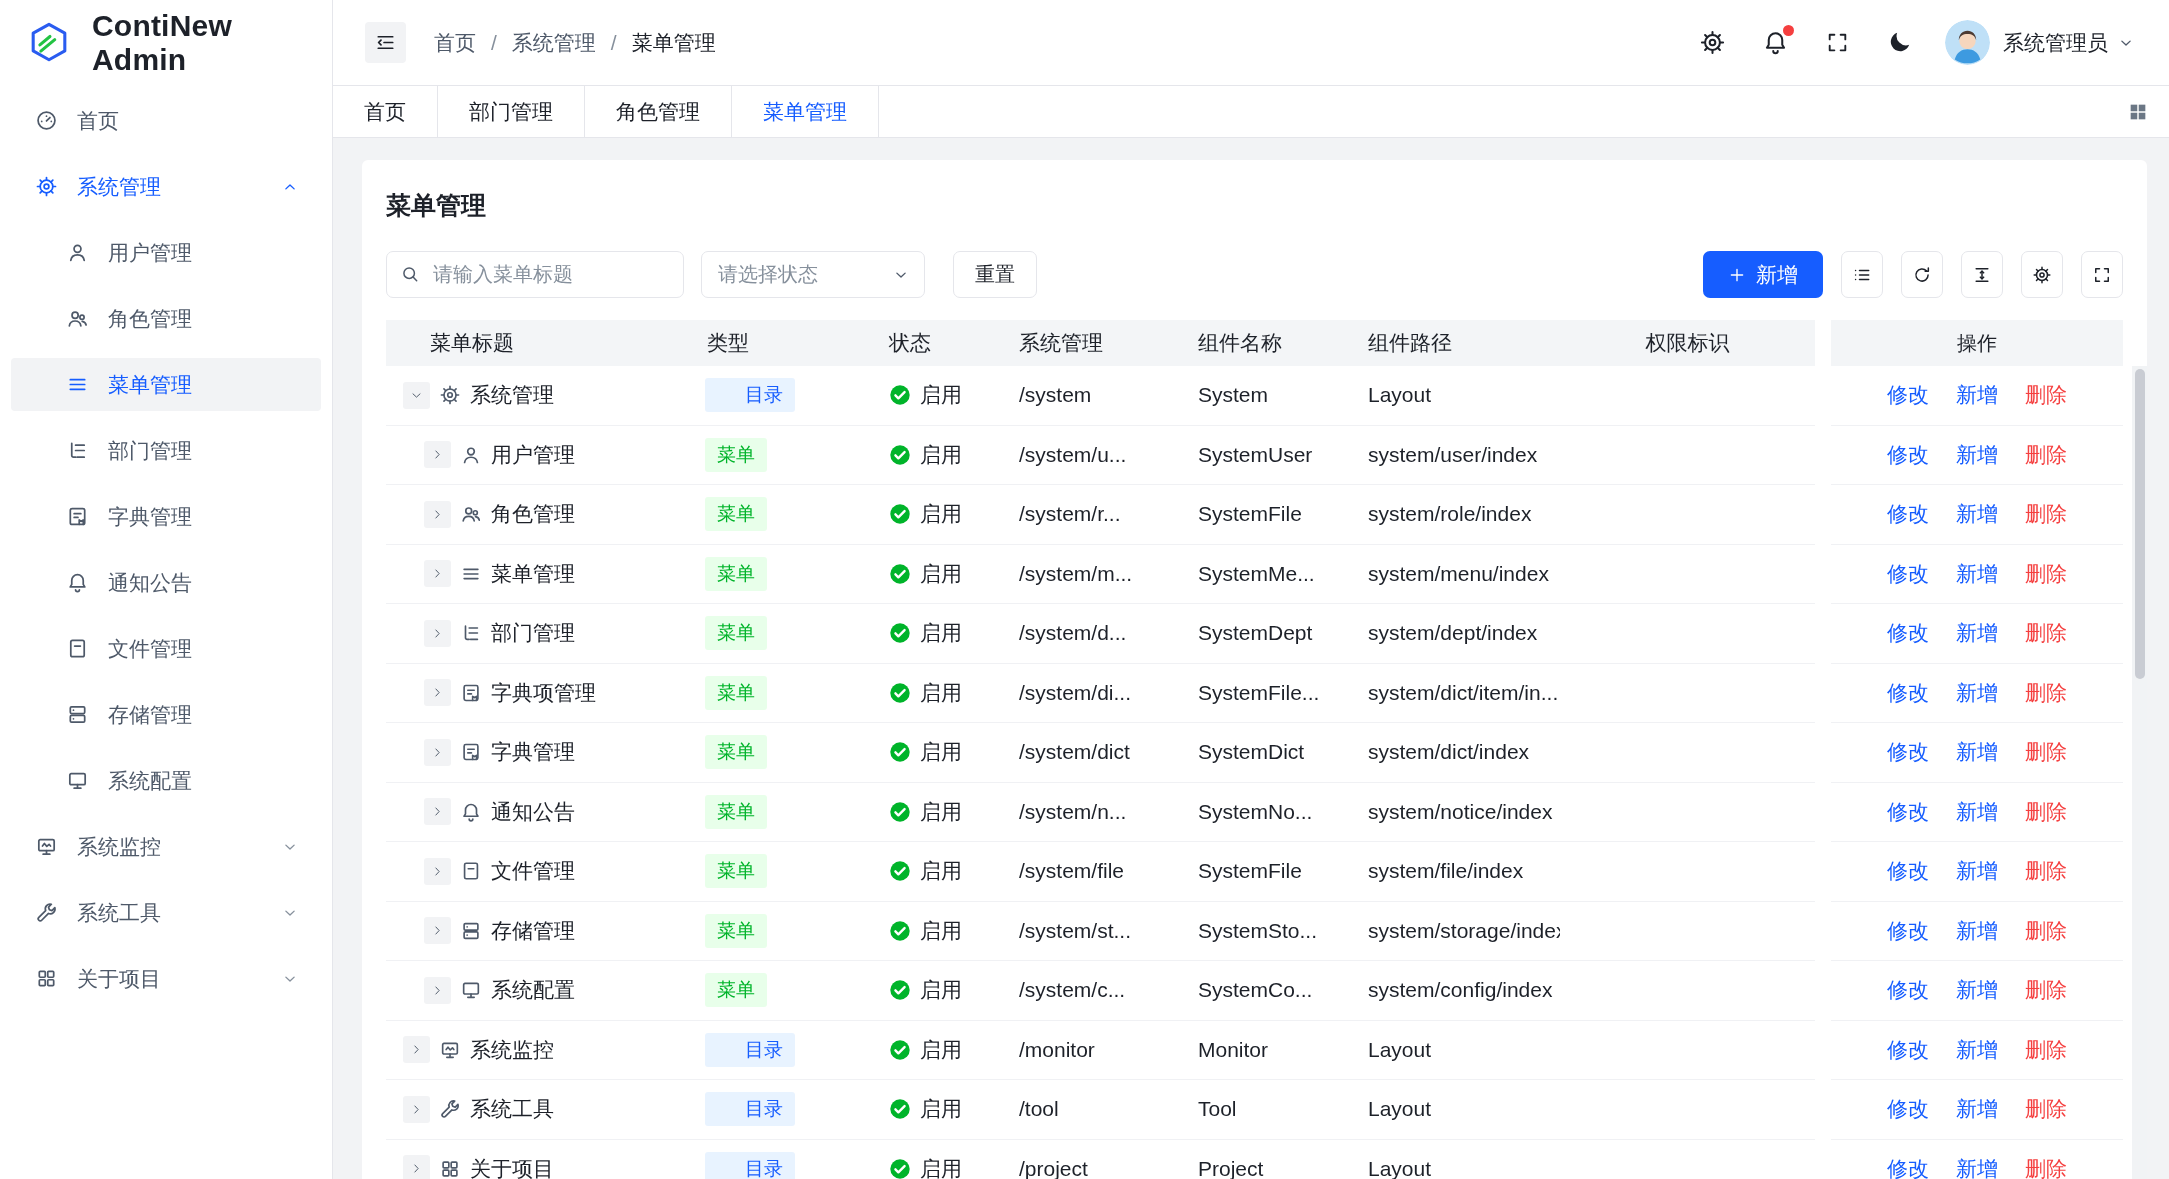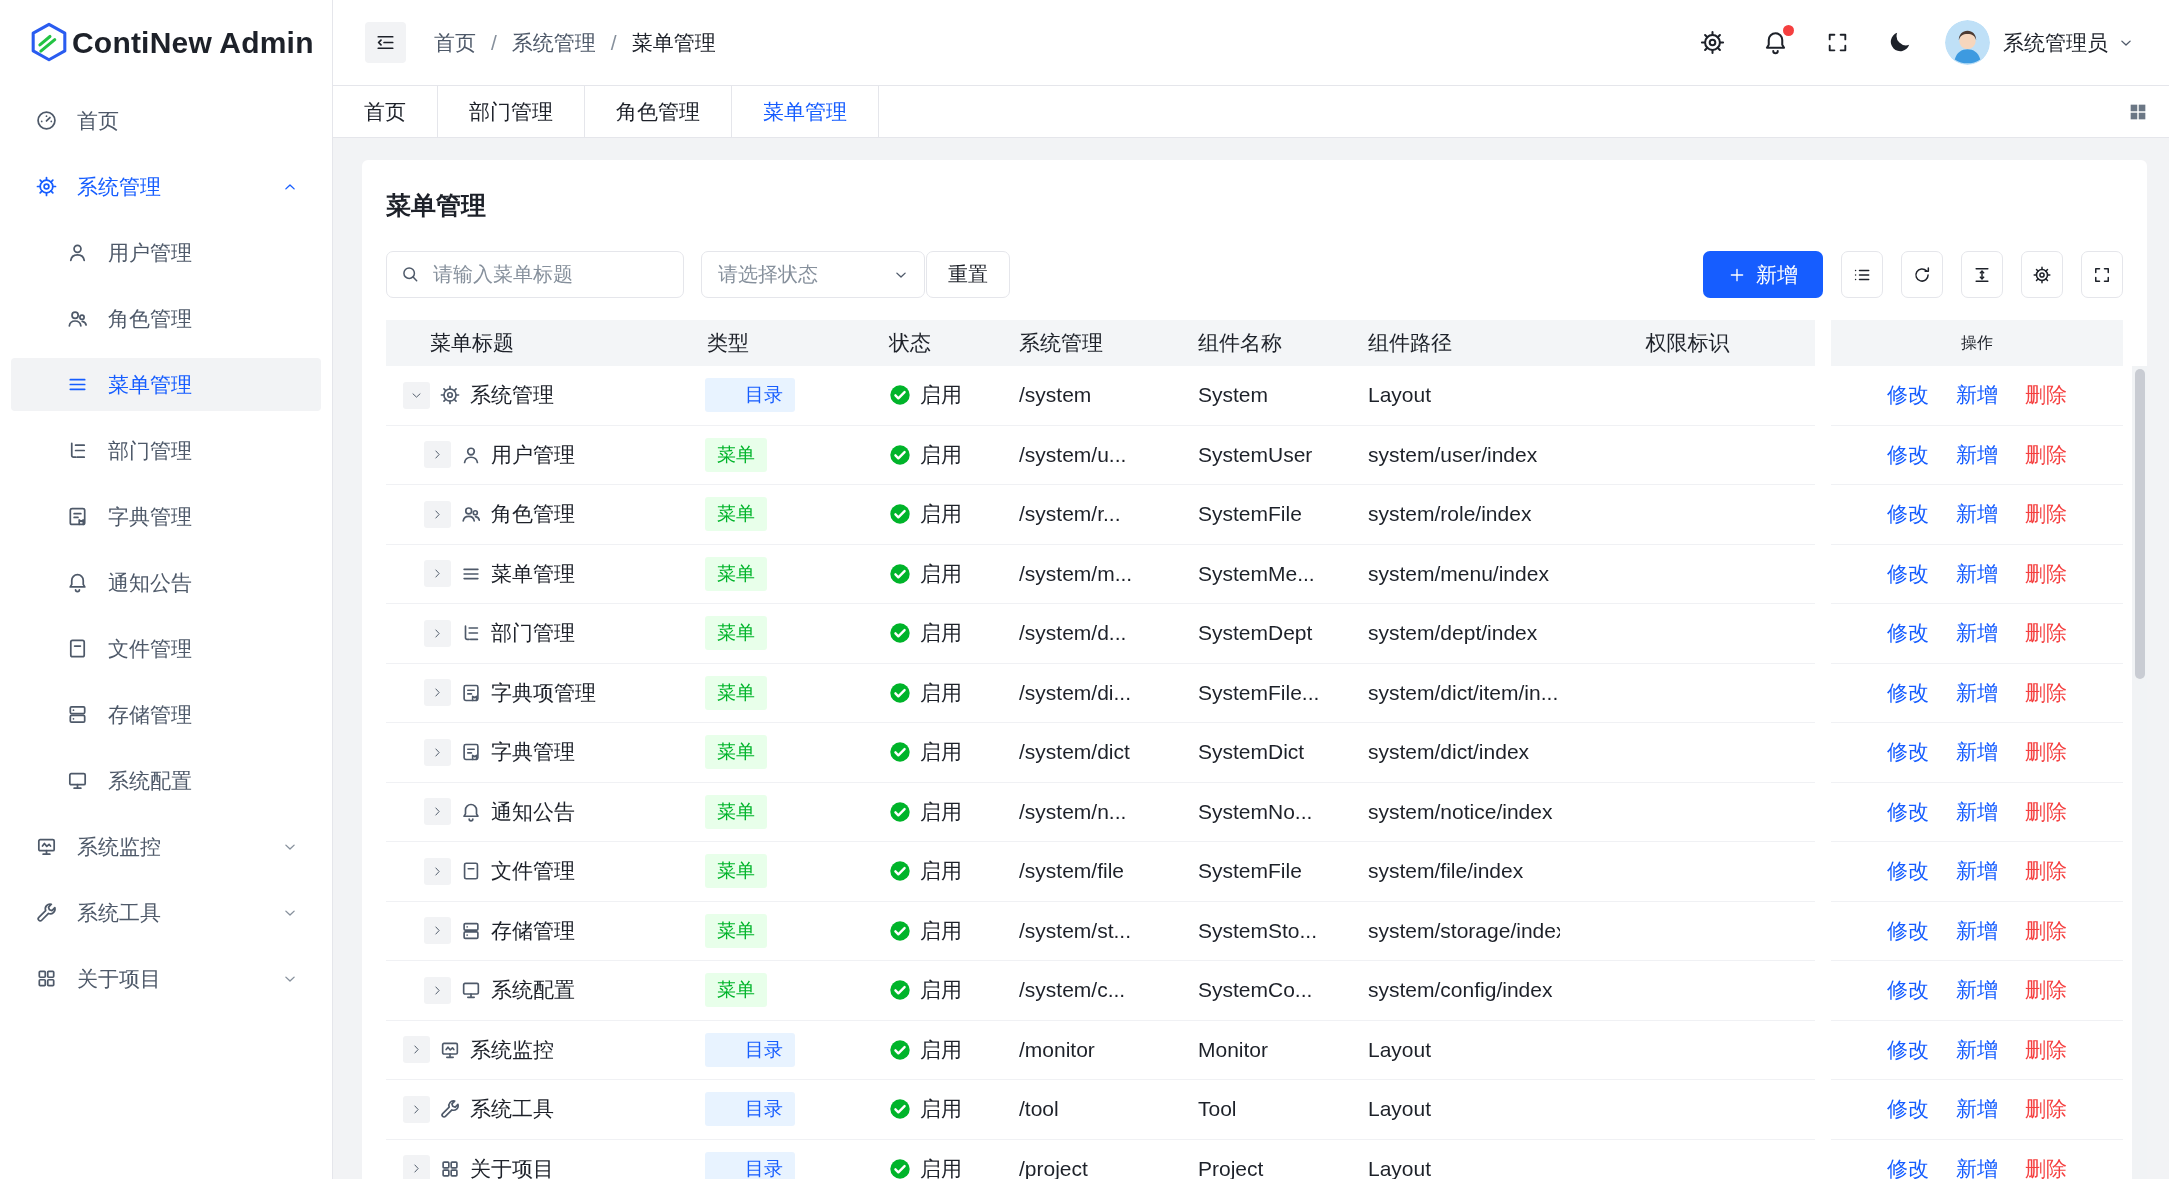--- a/index.html
+++ b/index.html
@@ -10,21 +10,21 @@
   }
   .icon { display:inline-flex; align-items:center; justify-content:center; flex-shrink:0; }
   .icon svg { width:100%; height:100%; display:block; }
   .i12{width:13px;height:13px}.i18{width:18px;height:18px}.i20{width:20px;height:20px}
   .i21{width:22px;height:22px}.i22{width:23px;height:23px}.i24{width:25px;height:25px}.i26{width:27px;height:27px}
 
   .app { display:flex; height:100%; }
 
   
   .sidebar { width:333px; flex-shrink:0; background:#fff; border-right:1px solid #e5e6eb; }
-  .logo-row { height:86px; display:flex; align-items:center; padding-left:26px; gap:0; }
+  .logo-row { height:86px; display:flex; align-items:center; padding-left:26px; gap:20px; }
   .logo-ic { width:46px; height:46px; }
   .logo-title { font-size:30px; font-weight:bold; color:#1d2129; letter-spacing:.2px; }
   .side-menu { padding:8px 11px 0 11px; }
   .side-item { position:relative; height:53px; margin-bottom:13px; border-radius:4px;
     display:flex; align-items:center; gap:19px; padding-left:24px; color:#4e5969; cursor:pointer; }
   .side-item .s-label { font-size:21px; }
   .side-item.child { padding-left:55px; }
   .side-item.selected { background:#f2f3f5; color:#165dff; }
   .side-item.parent-active { color:#165dff; }
   .side-item .s-chev { position:absolute; right:22px; color:#86909c; }
@@ -68,41 +68,41 @@
   .toolbar { margin-top:30px; display:flex; align-items:center; }
   .search-box { position:relative; width:298px; height:47px; }
   .search-box input { width:100%; height:100%; border:1px solid #e5e6eb; border-radius:7px;
     padding:0 14px 0 46px; font-size:20px; font-family:Liberation Sans, sans-serif; color:#1d2129; outline:none; }
   .search-box input::placeholder { color:#86909c; }
   .search-ic { position:absolute; left:14px; top:13px; color:#4e5969; }
   .select-box { width:224px; height:47px; border:1px solid #e5e6eb; border-radius:7px; margin-left:17px;
     display:flex; align-items:center; padding:0 14px 0 16px; cursor:pointer; background:#fff; }
   .select-box .sel-ph { color:#86909c; font-size:20px; flex:1; }
   .select-box .sel-chev { color:#4e5969; }
-  .reset-btn { width:84px; height:47px; margin-left:1px; background:#fff; border:1px solid #e5e6eb;
+  .reset-btn { width:84px; height:47px; margin-left:28px; background:#fff; border:1px solid #e5e6eb;
     border-radius:7px; font-size:20px; font-family:inherit; color:#1d2129; cursor:pointer; }
   .tb-right { margin-left:auto; display:flex; align-items:center; gap:18px; }
   .add-btn { height:47px; padding:0 25px; background:#165dff; color:#fff; border:none; border-radius:7px;
     font-size:21px; font-family:inherit; display:flex; align-items:center; gap:10px; cursor:pointer; }
   .tool-btn { width:42px; height:47px; background:#fff; border:1px solid #e5e6eb; border-radius:7px;
     display:flex; align-items:center; justify-content:center; color:#1d2129; cursor:pointer; }
 
   
   .table { margin-top:22px; }
   .tr { display:flex; }
   .seg-scroll { flex:1; min-width:0; display:grid;
     grid-template-columns:314px 180px 130px 180px 170px 200px 1fr; }
   .seg-gap { width:16px; flex-shrink:0; }
   .seg-fixed { width:292px; flex-shrink:0; display:flex; align-items:center; justify-content:center; gap:27px; }
   .thead .seg-scroll, .thead .seg-fixed { background:#f3f5f7;font-family:Liberation Serif, serif; }
   .thead { height:46px; }
   .th { display:flex; align-items:center; font-size:21px; font-weight:500; color:#1d2129; }
   .th-0{padding-left:44px}.th-1{padding-left:7px}.th-2{padding-left:9px}.th-3{padding-left:9px}
   .th-4{padding-left:8px}.th-5{padding-left:8px}.th-6{justify-content:center}
-  .thead .seg-fixed { font-size:16px; font-weight:500; }
+  .thead .seg-fixed { font-size:20px; font-weight:500; }
   .tbody .tr { height:59.5px; }
   .tbody .seg-scroll, .tbody .seg-fixed { border-bottom:1px solid #f0f1f4; }
   .td { display:flex; align-items:center; min-width:0; overflow:hidden; white-space:nowrap; }
   .td-title { padding-left:17px; gap:9px; }
   .td-title.child { padding-left:38px; }
   .expander { width:27px; height:27px; background:#f2f3f5; border-radius:3px; flex-shrink:0;
     display:flex; align-items:center; justify-content:center; color:#4e5969; cursor:pointer; border:none; }
   .row-ic { color:#4e5969; }
   .t-title { color:#1d2129; }
   .td-type { padding-left:5px; }

